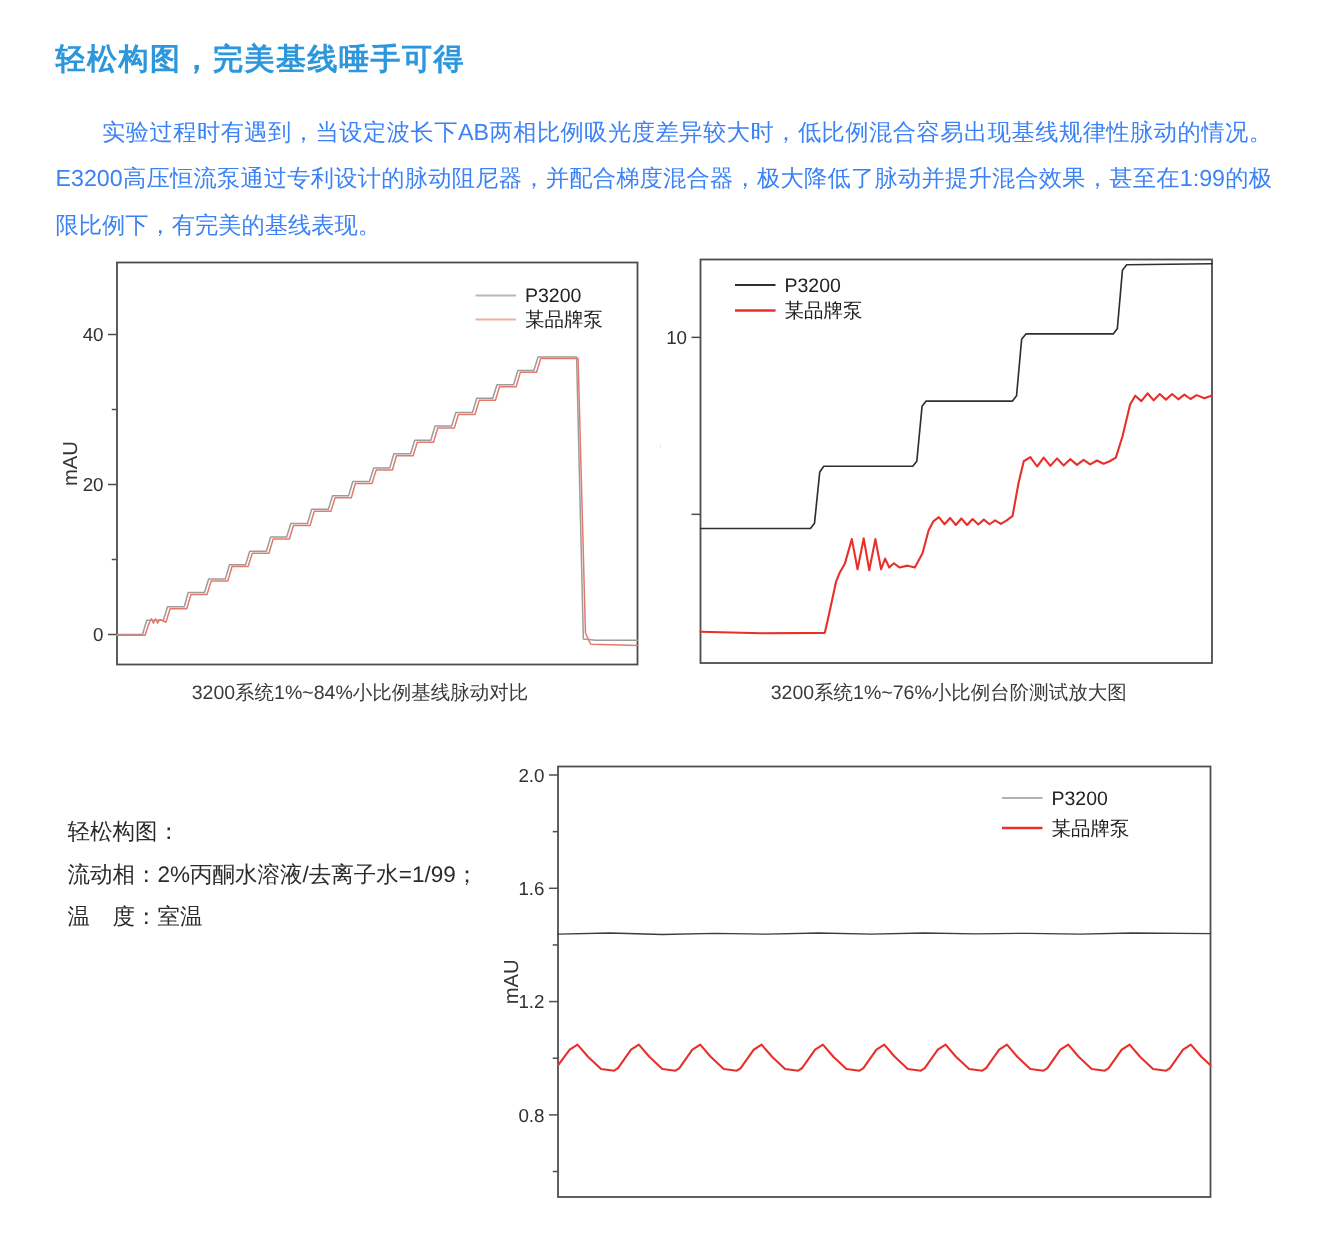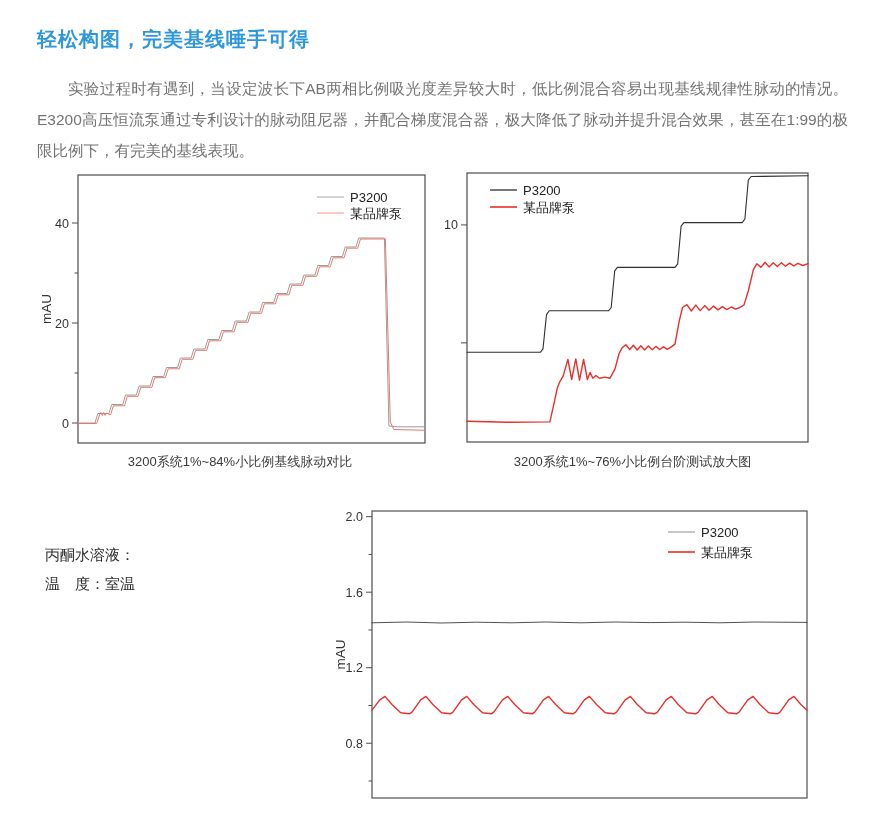--- a/index.html
+++ b/index.html
@@ -1,19 +1,19 @@
 <!DOCTYPE html>
 <html><head>
 <meta charset="utf-8">
 <style>
   html,body{margin:0;padding:0;background:#ffffff;}
   body{font-family:"Liberation Sans","DejaVu Sans",sans-serif;}
   .page{position:relative;width:883px;height:838px;background:#fff;overflow:hidden;}
   .title{position:absolute;left:37px;top:13px;font-size:20px;font-weight:bold;color:#2D97DC;letter-spacing:1px;}
-  .intro{position:absolute;left:37px;top:57px;width:811px;font-size:15.5px;line-height:31px;color:#737373;text-align:justify;text-indent:2em;}
+  .intro{position:absolute;left:37px;top:57px;width:811px;font-size:15.5px;line-height:31px;color:#3b82f6;text-align:justify;text-indent:2em;}
   .caption{position:absolute;font-size:13px;color:#3a3a3a;text-align:center;}
   #cap0{left:40px;top:453px;width:400px;}
   #cap1{left:440px;top:453px;width:385px;}
   .conditions{position:absolute;left:45px;top:541px;font-size:15px;line-height:28.5px;color:#2b2b2b;}
   .chart{position:absolute;}
   #chart0{left:40px;top:165px;}
   #chart1{left:440px;top:165px;}
   #chart2{left:330px;top:500px;}
   svg text{font-family:"Liberation Sans","DejaVu Sans",sans-serif;}
 </style>
@@ -77,17 +77,18 @@
       <line x1="338" y1="32" x2="365" y2="32" stroke="#999999" stroke-width="1.1"></line>
       <text x="371" y="36.5" font-size="13" fill="#222">P3200</text>
       <line x1="338" y1="52" x2="365" y2="52" stroke="#e8302b" stroke-width="1.5999999999999999"></line>
       <text x="371" y="56.5" font-size="13" fill="#222">某品牌泵</text>
     </svg>
 
   <div id="cap0" class="caption">3200系统1%~84%小比例基线脉动对比</div>
   <div id="cap1" class="caption">3200系统1%~76%小比例台阶测试放大图</div>
 
   <div class="conditions">
-    <div>丙酮水溶液：</div>
+    <div>轻松构图：</div>
+    <div>流动相：2%丙酮水溶液/去离子水=1/99；</div>
     <div>温　度：室温</div>
   </div>
 
 </div>
 
 </body></html>

